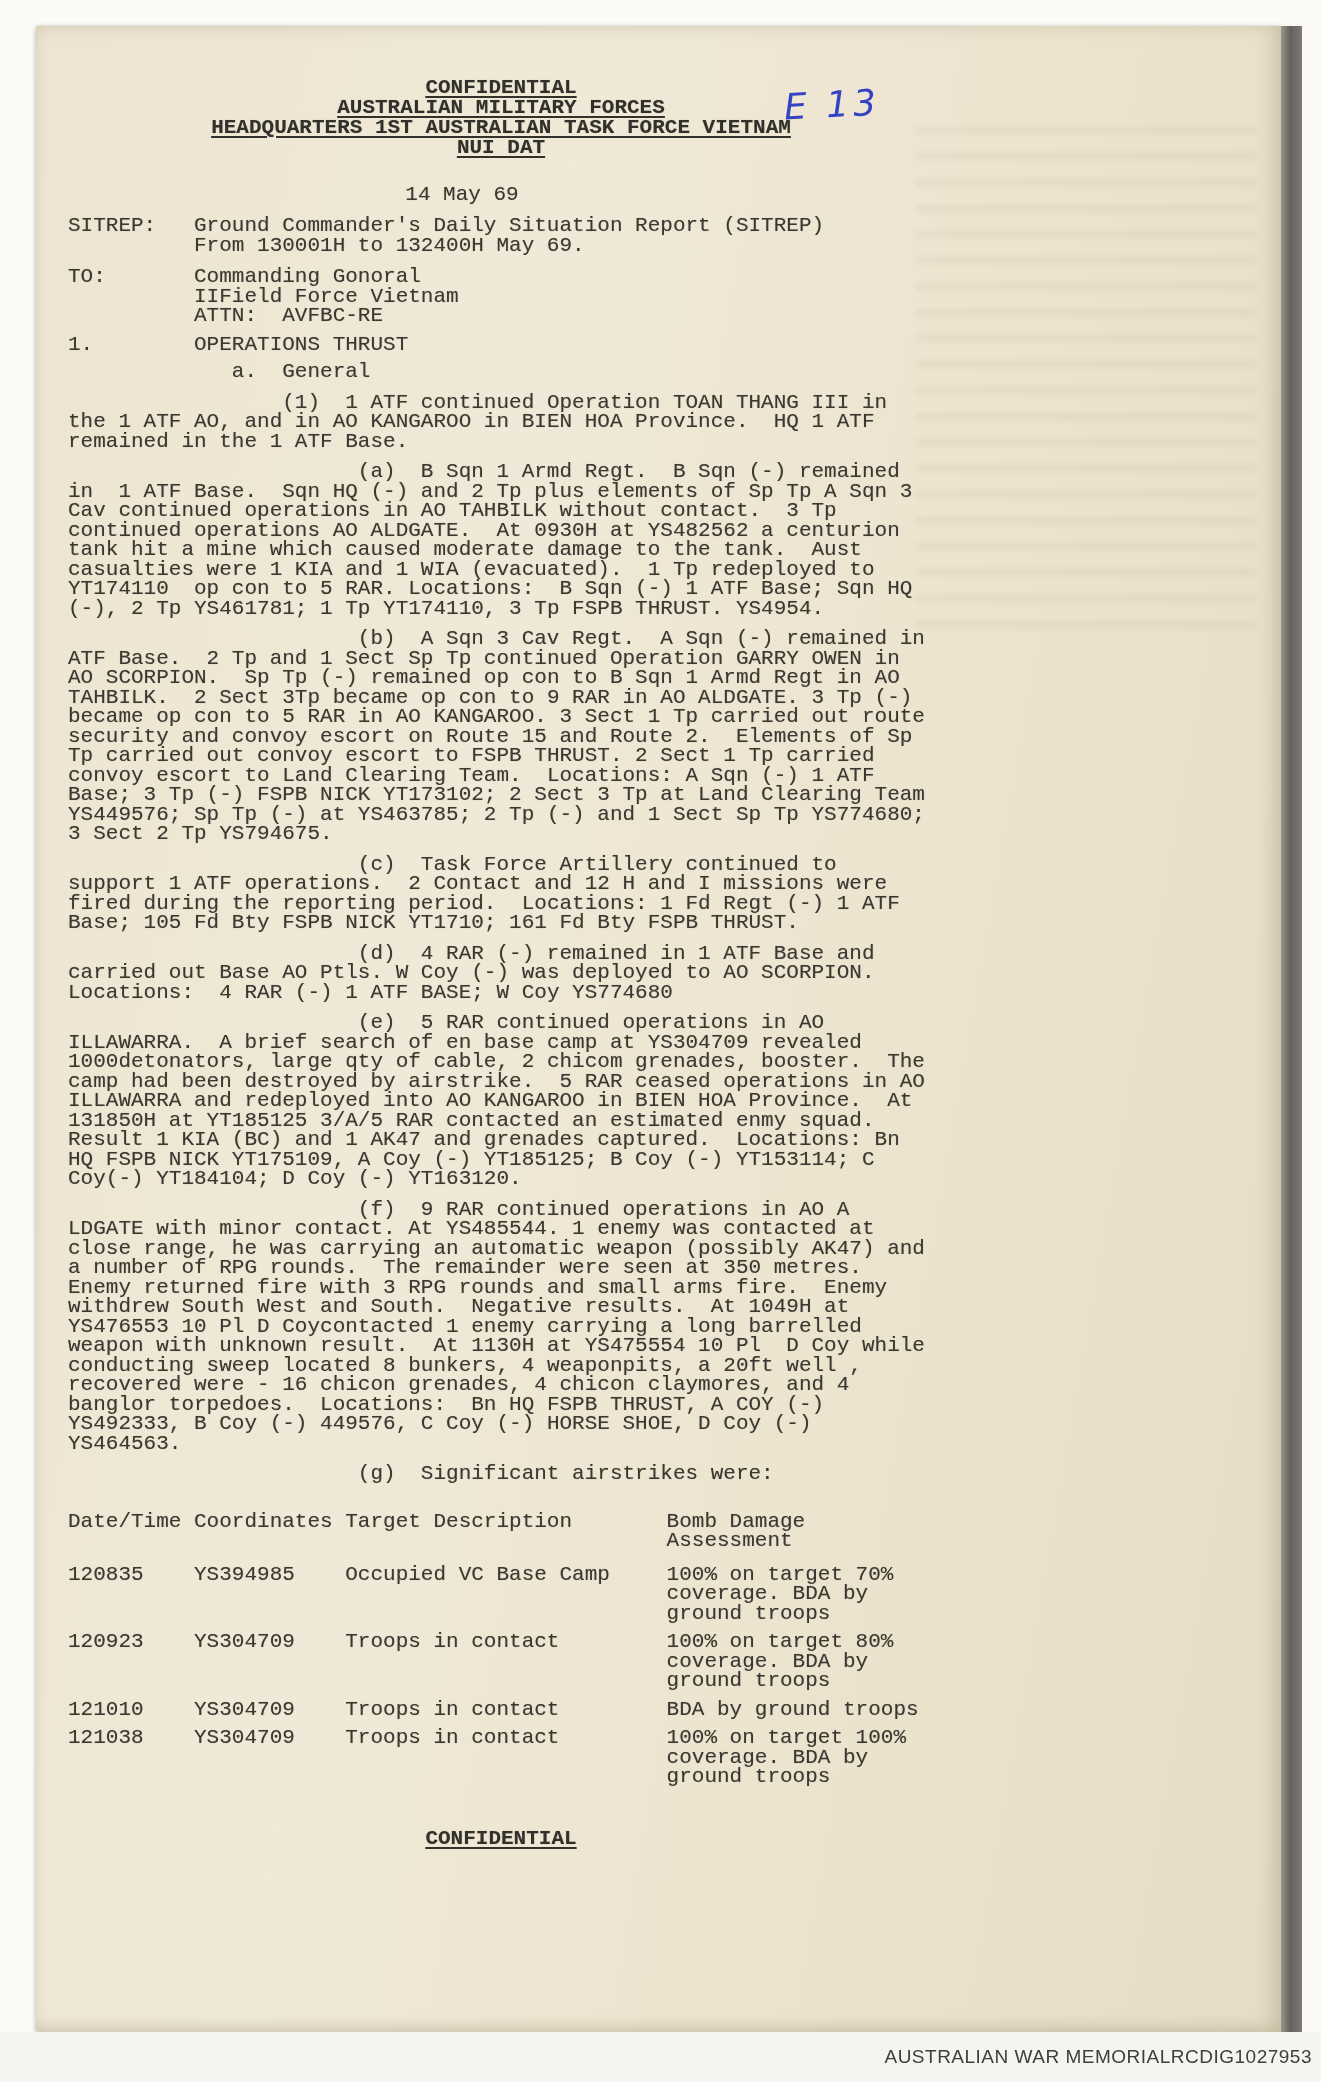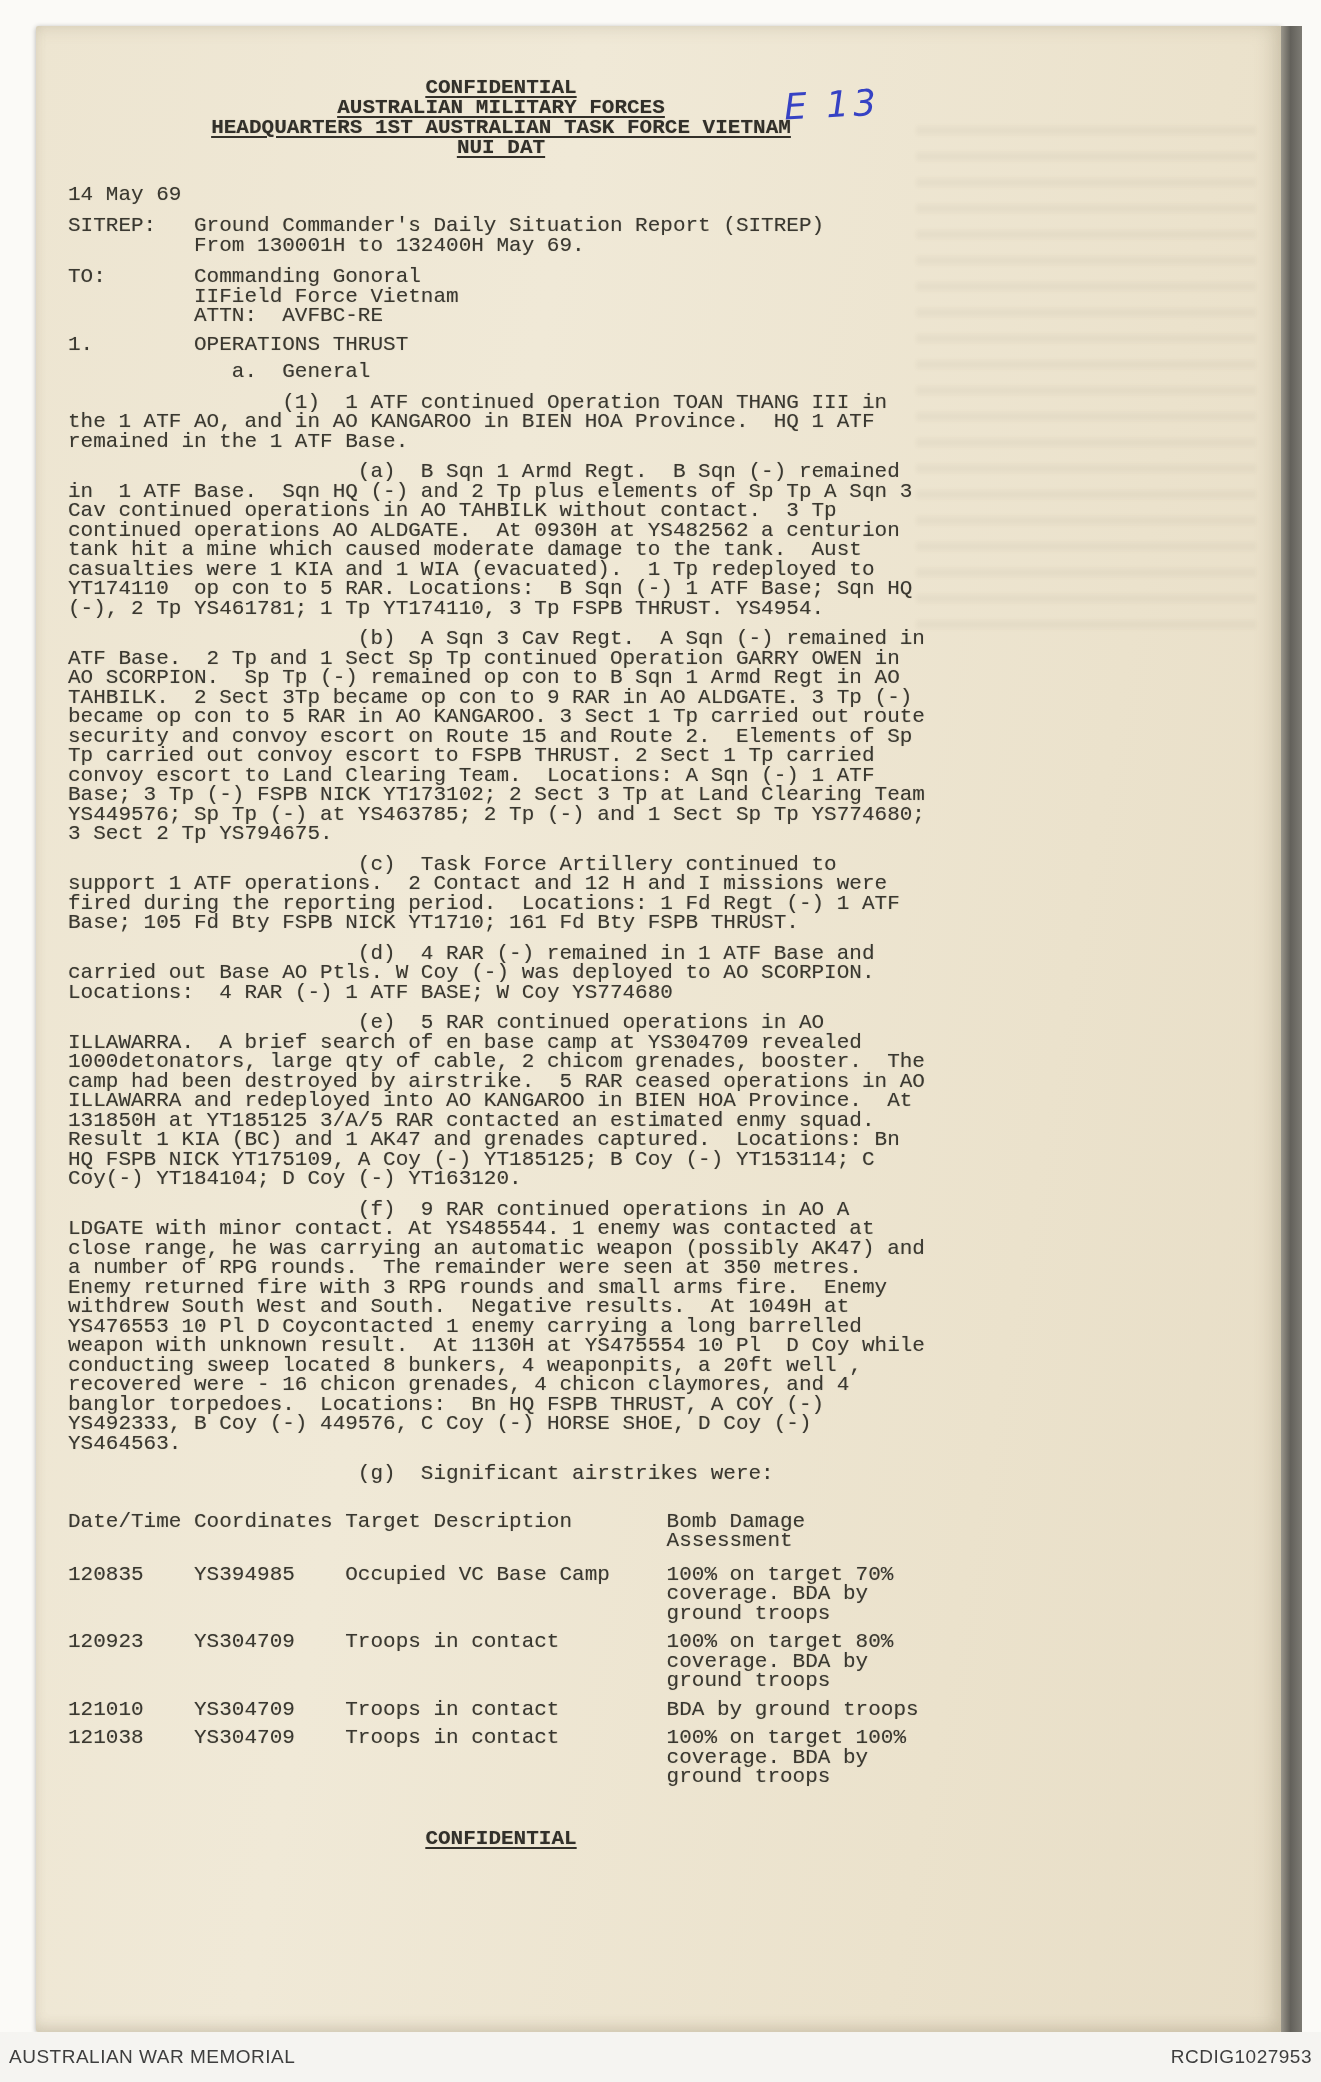--- a/index.html
+++ b/index.html
@@ -37,42 +37,42 @@
   }
   .doc-header { text-align:center; font-weight:700; color:#32302a; }
   .doc-header div { margin-bottom:0.5px; }
   .u { text-decoration:underline; text-underline-offset:3px; }
   .handwritten {
     position:absolute; left:748px; top:58px;
     font-family:"DejaVu Sans",sans-serif; font-style:italic;
     font-size:36px; color:#3642c4; transform:rotate(-3deg);
     text-shadow:none; letter-spacing:4px;
   }
-  .date-line { margin-top:27px; text-align:left; padding-right:78px; }
+  .date-line { margin-top:27px; text-align:center; padding-right:78px; }
   .kv { display:grid; grid-template-columns:10ch 1fr; margin-top:12px; }
   .kv-label { white-space:pre; }
   .kv-value div { white-space:pre-wrap; }
   .section-row { display:grid; grid-template-columns:10ch 1fr; margin-top:9px; }
   .sub-line { margin-top:8px; padding-left:13ch; white-space:pre-wrap; }
   .para { margin-top:11px; white-space:pre-wrap; }
   .ind-17 { text-indent:17ch; }
   .ind-23 { text-indent:23ch; }
   
   .airtable { margin-top:28px; }
   .airtable .trow {
     display:grid; grid-template-columns:10ch 12ch 25.5ch 1fr;
     margin-bottom:9px;
   }
   .airtable .thead { margin-bottom:14px; }
   .airtable .cell { white-space:pre-line; padding-right:1ch; }
   .footer-class { margin-top:42px; text-align:center; font-weight:700; color:#32302a; }
   
   .footer-bar {
     position:absolute; left:0; bottom:0; width:1321px; height:50px;
-    background:#f5f4f1; display:flex; align-items:center; justify-content:space-between;
+    background:#f5f4f1; display:flex; align-items:center; justify-content:flex-end;
     padding:0 9px;
     font-family:"Liberation Sans","DejaVu Sans",sans-serif;
     font-size:19px; letter-spacing:0.5px; color:#3e3e3e;
   }
 </style>
 </head>
 <body>
 
 <div class="scan">
 

